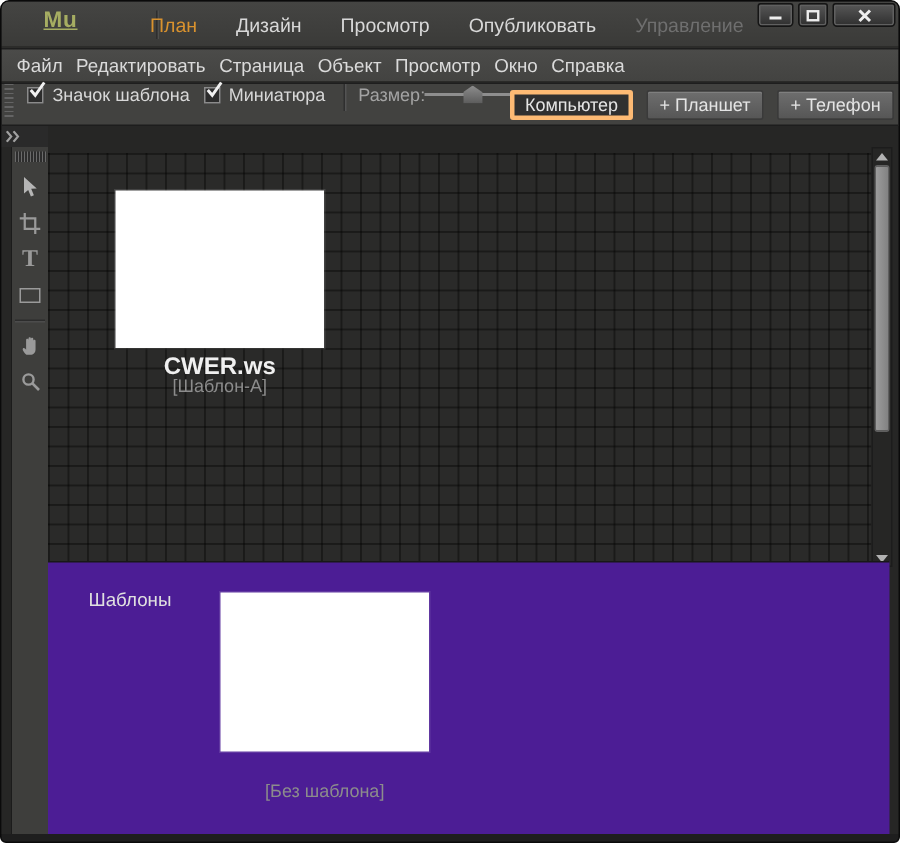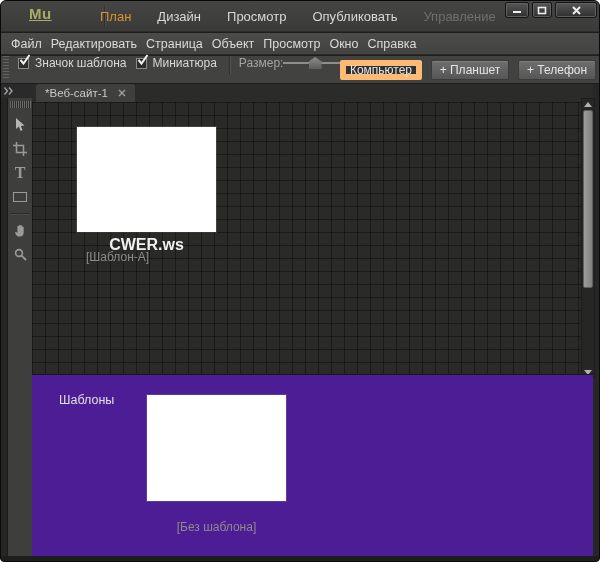--- a/index.html
+++ b/index.html
@@ -43,21 +43,21 @@
   .tb-sep { width:1px; height:18px; background:#2f2f2f; box-shadow:1px 0 0 #535353; margin:0 9px 0 12px; }
   .size-label { font-size:12px; color:#a3a3a3; }
   .slider { position:relative; width:90px; height:14px; }
   .slider-track { position:absolute; left:0; right:0; top:6px; height:2px; background:#8e8e8e; }
   .slider-thumb { position:absolute; top:1px; left:28%; width:13px; height:12px;
     background:linear-gradient(#8d8d8d,#5c5c5c);
     clip-path:polygon(50% 0,100% 38%,100% 100%,0 100%,0 38%); }
   .hw-btns { position:absolute; right:3px; top:4px; display:flex; gap:9px; }
   .hw-btn { height:20px; border-radius:2px; font-size:12px; color:#e4e4e4;
     display:flex; align-items:center; justify-content:center; }
-  .hw-btn.active { width:82px; background:#303030; border:6px solid #fdba74; }
+  .hw-btn.active { width:82px; background:#303030; border:3px solid #fdba74; }
   .hw-btn.plain { width:78px; background:linear-gradient(#6e6e6e,#565656);
     border:1px solid #3a3a3a; box-shadow:inset 0 1px 0 #7f7f7f; }
   
   .main { position:absolute; left:0; top:83px; right:0; bottom:5px; background:#262625; }
   
   .sidebar { position:absolute; left:0; top:0; width:31px; bottom:0; background:#262625; }
   .sidebar-head { height:14px; background:#2a2a2a; display:flex; align-items:center; padding-left:2px; }
   .tool-panel { position:absolute; left:6px; right:0; top:14px; bottom:0;
     background:#3e3e3c; border-left:1px solid #1b1b1b; }
   .panel-grip { width:21px; height:7px; margin:3px auto 2px auto;
@@ -76,21 +76,21 @@
   .canvas { position:absolute; left:31px; top:18px; width:549px; height:272px;
     background-color:#2a2a29;
     background-image:
       linear-gradient(to right, rgba(0,0,0,0.38) 1px, transparent 1px),
       linear-gradient(to bottom, rgba(0,0,0,0.38) 1px, transparent 1px);
     background-size:13px 13px; }
   .page-thumb { position:absolute; left:45px; top:25px; width:139px; height:105px;
     background:#ffffff; box-shadow:0 0 0 1px rgba(255,255,255,0.12); }
   .page-title { position:absolute; left:45px; top:134px; width:139px; text-align:center;
     font-weight:bold; font-size:16px; color:#f0f0f0; }
-  .page-sub { position:absolute; left:54px; top:148px; width:139px; 
+  .page-sub { position:absolute; left:45px; top:148px; width:139px; text-align:center;
     font-size:12px; color:#8c8c8c; }
   
   .vscroll { position:absolute; left:580px; top:14px; width:14px; height:280px;
     background:#262625; border:1px solid #1c1c1c; }
   .scroll-arrow { position:absolute; left:0; width:12px; height:10px;
     display:flex; align-items:center; justify-content:center; }
   .scroll-arrow.up { top:0; } .scroll-arrow.down { bottom:0; }
   .tri-up { width:0; height:0; border-left:4px solid transparent; border-right:4px solid transparent;
     border-bottom:5px solid #b2b2b2; }
   .tri-down { width:0; height:0; border-left:4px solid transparent; border-right:4px solid transparent;
@@ -225,28 +225,20 @@
           <div class="tool">
             <svg width="13" height="13">
               <circle cx="5" cy="5" r="3.4" stroke="#9a9a9a" stroke-width="1.6" fill="none"></circle>
               <line x1="7.6" y1="7.6" x2="12" y2="12" stroke="#9a9a9a" stroke-width="1.8"></line>
             </svg>
           </div>
         </div>
       </div>
     </div>
 
-    <div class="tabrow">
-      <div class="doc-tab">
-        <span>*Веб-сайт-1</span>
-        <svg width="8" height="8">
-          <path d="M1 1 L7 7 M7 1 L1 7" stroke="#9a9a9a" stroke-width="1.5" fill="none"></path>
-        </svg>
-      </div>
-    </div>
 
     <div class="canvas">
       <div class="page-thumb"></div>
       <div class="page-title">CWER.ws</div>
       <div class="page-sub">[Шаблон-А]</div>
     </div>
 
     <div class="vscroll">
       <div class="scroll-arrow up">
         <div class="tri-up"></div>

